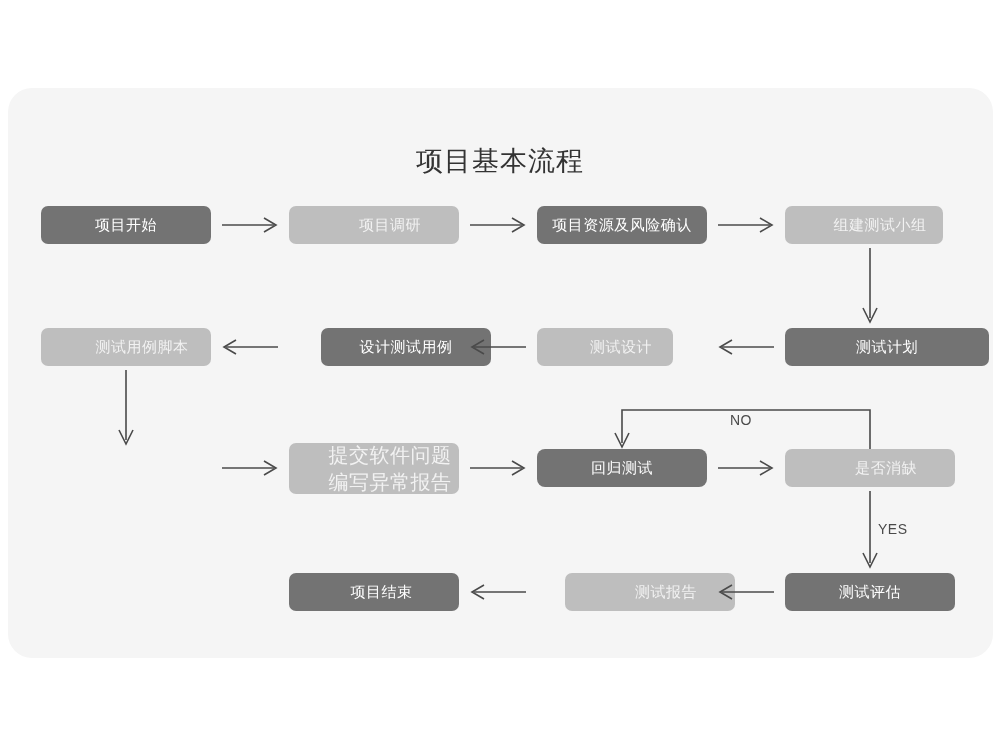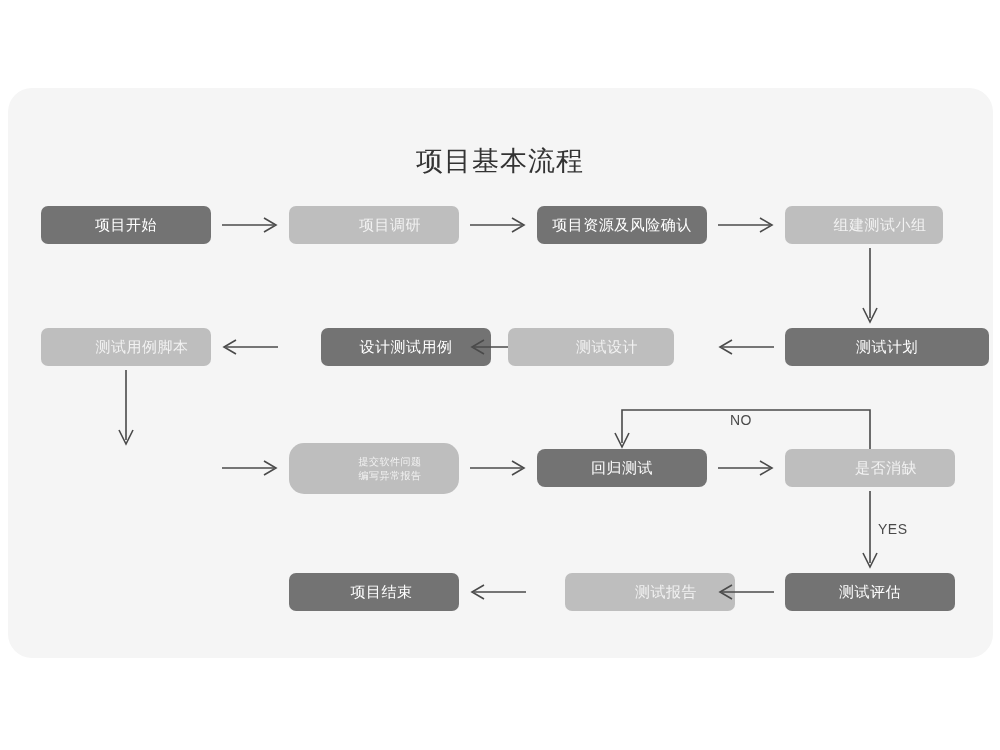--- a/index.html
+++ b/index.html
@@ -104,21 +104,21 @@
     <polyline points="14,3 2,10 14,17"></polyline>
   </svg>
 
   <div class="node purple" style="left:289px; top:328px; width:170px; height:38px;margin-left:32px;">设计测试用例</div>
 
   <svg class="conn" style="left:470px; top:337px; width:56px; height:20px;" viewBox="0 0 56 20">
     <line x1="4" y1="10" x2="56" y2="10"></line>
     <polyline points="14,3 2,10 14,17"></polyline>
   </svg>
 
-  <div class="node gray" style="left:508px; top:328px; width:166px; height:38px;">测试设计</div>
+  <div class="node gray" style="left:537px; top:328px; width:136px; height:38px;">测试设计</div>
 
   <svg class="conn" style="left:718px; top:337px; width:56px; height:20px;" viewBox="0 0 56 20">
     <line x1="4" y1="10" x2="56" y2="10"></line>
     <polyline points="14,3 2,10 14,17"></polyline>
   </svg>
 
   <div class="node purple" style="left:785px; top:328px; width:204px; height:38px;">测试计划</div>
 
   <svg class="conn" style="left:108px; top:370px; width:36px; height:78px;" viewBox="0 0 36 78">
     <line x1="18" y1="0" x2="18" y2="70"></line>
@@ -130,21 +130,21 @@
     <polyline points="15,28 22,42 29,28"></polyline>
   </svg>
   <div class="edge-label" style="left:730px; top:412px;">NO</div>
 
 
   <svg class="conn" style="left:222px; top:458px; width:56px; height:20px;" viewBox="0 0 56 20">
     <line x1="0" y1="10" x2="52" y2="10"></line>
     <polyline points="42,3 54,10 42,17"></polyline>
   </svg>
 
-  <div class="node gray" style="left:289px; top:443px; width:170px; height:51px; font-size:10px;border-radius:15px;">提交软件问题
+  <div class="node gray" style="left:289px; top:443px; width:170px; height:51px; font-size:20px;">提交软件问题
 编写异常报告</div>
 
   <svg class="conn" style="left:470px; top:458px; width:56px; height:20px;" viewBox="0 0 56 20">
     <line x1="0" y1="10" x2="52" y2="10"></line>
     <polyline points="42,3 54,10 42,17"></polyline>
   </svg>
 
   <div class="node purple" style="left:537px; top:449px; width:170px; height:38px;border-radius:8px;">回归测试</div>
 
   <svg class="conn" style="left:718px; top:458px; width:56px; height:20px;" viewBox="0 0 56 20">

